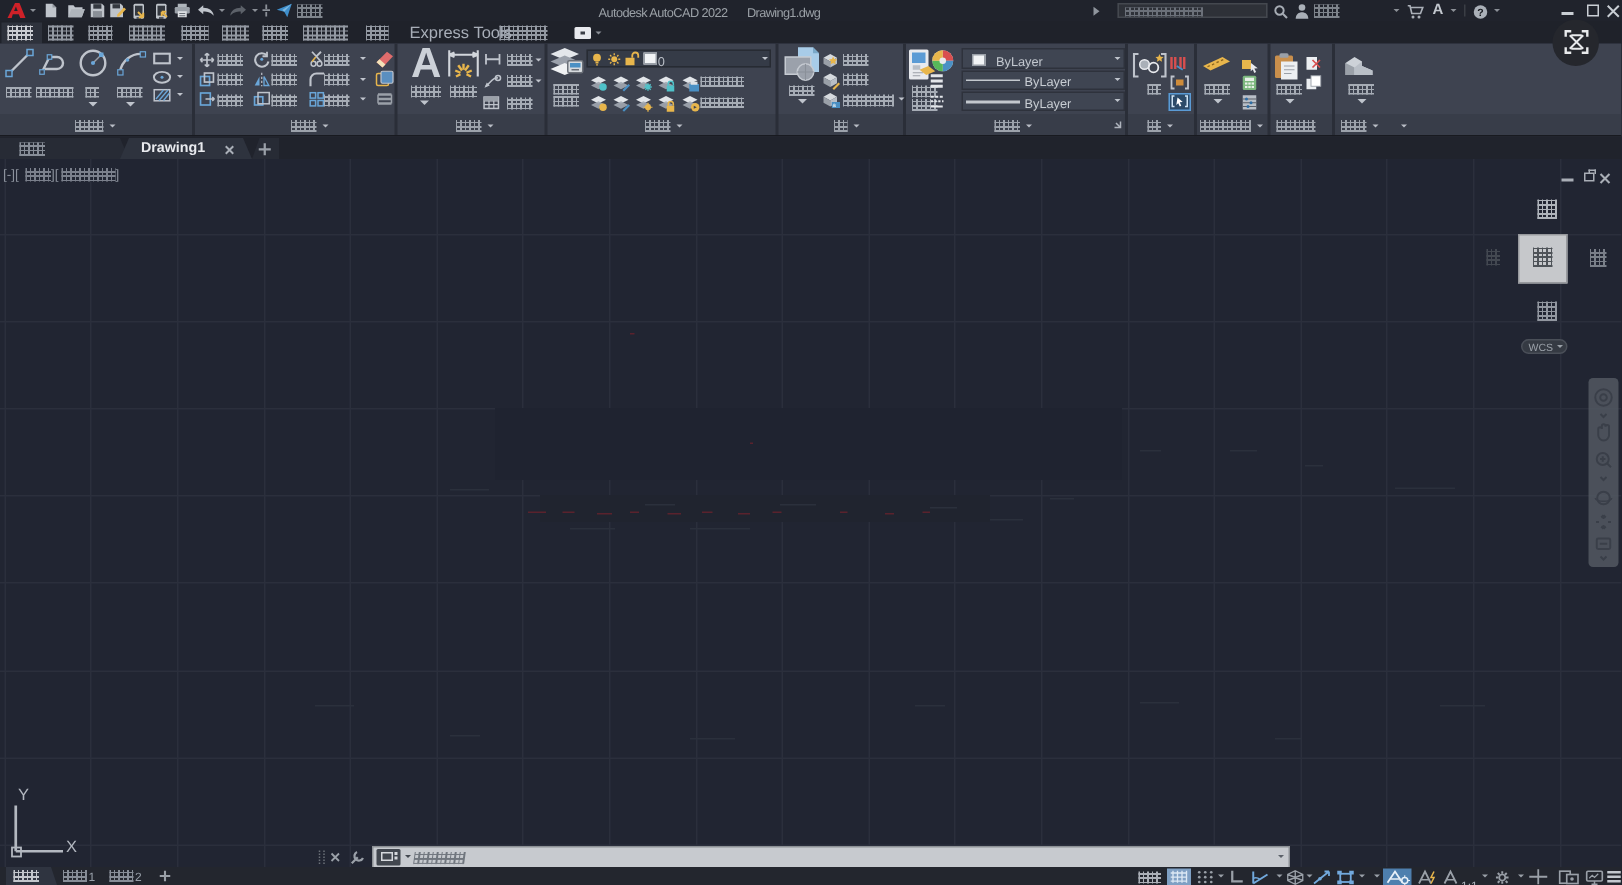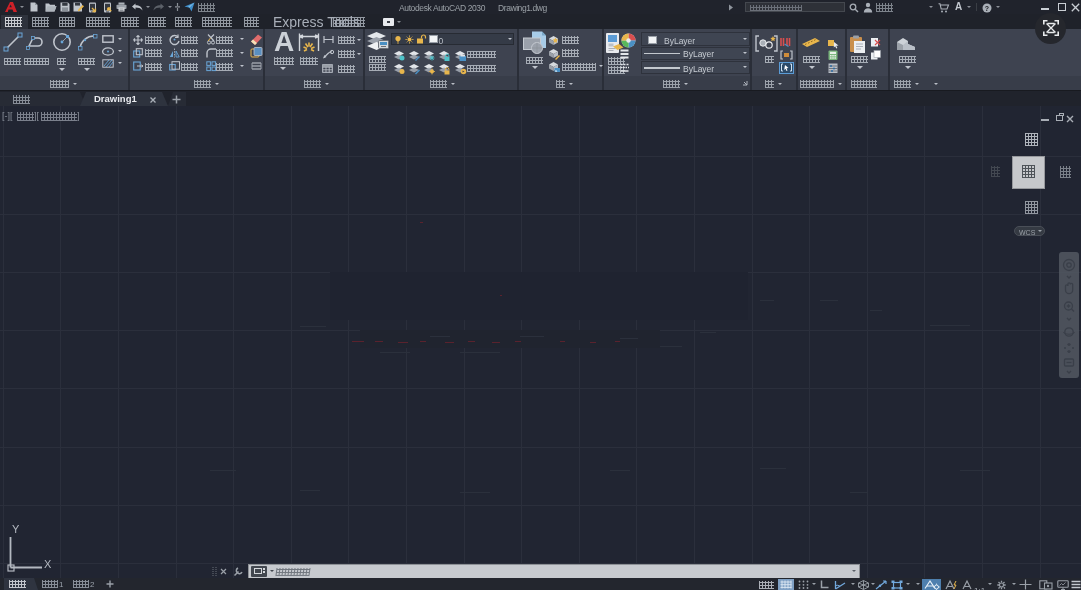--- a/index.html
+++ b/index.html
@@ -136,21 +136,21 @@
   </svg>
 <div class="dn" style="left:168px;top:6px;border-width:2px 2px 0 2px;border-top-color:#8b9097"></div>
 <svg class="ab" style="left:174px;top:3px" width="7" height="8" viewBox="0 0 7 8">
     <path d="M3.5 0 V3 M3.5 5 V8 M1 3.8 h5" stroke="#8b9097" stroke-width="1.2"></path>
   </svg>
 <svg class="ab" style="left:184px;top:2px" width="11" height="10" viewBox="0 0 11 10">
     <path d="M0.5 4.5 L10.5 0.5 L7.5 9.5 L5.5 5.8 Z" fill="#3e8ecb"></path>
     <path d="M5.5 5.8 L10.5 0.5 L4.2 4.6 Z" fill="#7db8e0"></path>
   </svg>
 <div class="z" style="left:198px;top:3px;width:17px;height:9px;--c:#8f959d;"></div>
-<div class="t" style="left:399px;top:2.5px;color:#9aa0a6;font-size:8.5px;letter-spacing:-0.38px">Autodesk AutoCAD 2030</div>
+<div class="t" style="left:399px;top:2.5px;color:#9aa0a6;font-size:8.5px;letter-spacing:-0.38px">Autodesk AutoCAD 2022</div>
 <div class="t" style="left:498px;top:2.5px;color:#9aa0a6;font-size:8.5px;letter-spacing:-0.42px">Drawing1.dwg</div>
 <svg class="ab" style="left:728px;top:4px" width="6" height="7" viewBox="0 0 6 7">
     <path d="M1 0.5 L5 3.5 L1 6.5 Z" fill="#8f959d"></path>
   </svg>
 <div class="ab" style="left:745px;top:2px;width:100px;height:10px;background:#2e3138;border:1px solid #44484f"></div>
 <div class="z" style="left:750px;top:4.5px;width:52px;height:6px;--c:#767c85;"></div>
 <svg class="ab" style="left:849px;top:2.5px" width="10" height="10" viewBox="0 0 10 10">
     <circle cx="4" cy="4" r="2.8" fill="none" stroke="#a6acb4" stroke-width="1.3"></circle>
     <path d="M6.2 6.2 L9 9" stroke="#a6acb4" stroke-width="1.4"></path>
   </svg>
@@ -183,21 +183,21 @@
 <div class="z" style="left:4.5px;top:17px;width:17px;height:9.5px;--c:#e6e8ec;"></div>
 <div class="z" style="left:31.5px;top:17px;width:17.5px;height:9.5px;--c:#a8aeb8;"></div>
 <div class="z" style="left:59px;top:17px;width:16px;height:9.5px;--c:#a8aeb8;"></div>
 <div class="z" style="left:85.5px;top:17px;width:24.5px;height:9.5px;--c:#a8aeb8;"></div>
 <div class="z" style="left:121px;top:17px;width:17.5px;height:9.5px;--c:#a8aeb8;"></div>
 <div class="z" style="left:147.5px;top:17px;width:18.5px;height:9.5px;--c:#a8aeb8;"></div>
 <div class="z" style="left:175px;top:17px;width:17px;height:9.5px;--c:#a8aeb8;"></div>
 <div class="z" style="left:201.5px;top:17px;width:30.5px;height:9.5px;--c:#a8aeb8;"></div>
 <div class="z" style="left:244px;top:17px;width:15px;height:9.5px;--c:#a8aeb8;"></div>
 <div class="z" style="left:333px;top:17px;width:31.5px;height:9.5px;--c:#a8aeb8;"></div>
-<div class="t" style="left:273px;top:16.5px;color:#a8aeb8;font-size:14px;">Express Tools</div>
+<div class="t" style="left:273px;top:16.5px;color:#a8aeb8;font-size:11px;">Express Tools</div>
 <div class="ab" style="left:383px;top:18px;width:11px;height:8px;background:#e8eaee;border-radius:1px"></div>
 <div class="ab" style="left:387px;top:21px;width:3px;height:2px;background:#3a3e46"></div>
 <div class="dn" style="left:397px;top:20.5px;border-width:2px 2px 0 2px;border-top-color:#8b9097"></div>
 <div class="ab" style="left:0px;top:29px;width:1081px;height:62px;background:#3e4350"></div>
 <div class="ab" style="left:0px;top:76px;width:1081px;height:15px;background:#383d49"></div>
 <div class="ab" style="left:128px;top:29px;width:2px;height:62px;background:#2a2e38"></div>
 <div class="ab" style="left:263px;top:29px;width:2px;height:62px;background:#2a2e38"></div>
 <div class="ab" style="left:363px;top:29px;width:2px;height:62px;background:#2a2e38"></div>
 <div class="ab" style="left:517px;top:29px;width:2px;height:62px;background:#2a2e38"></div>
 <div class="ab" style="left:602px;top:29px;width:2px;height:62px;background:#2a2e38"></div>

